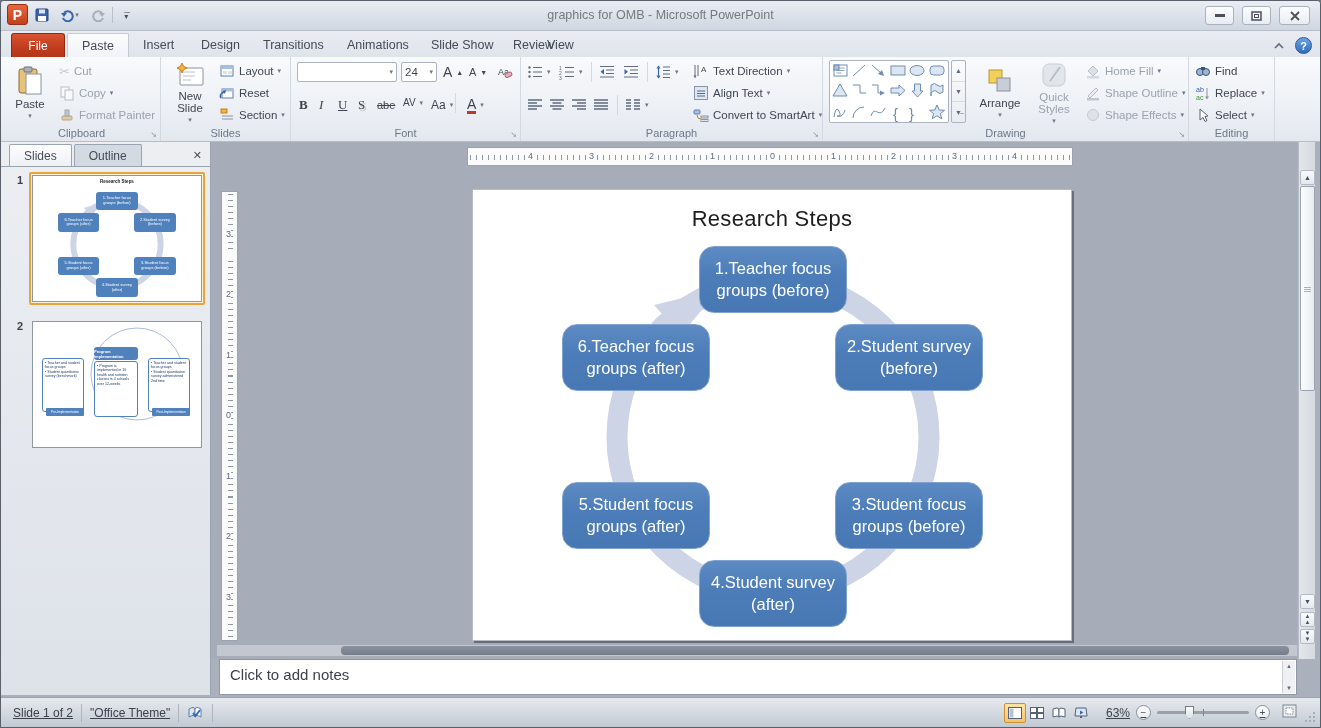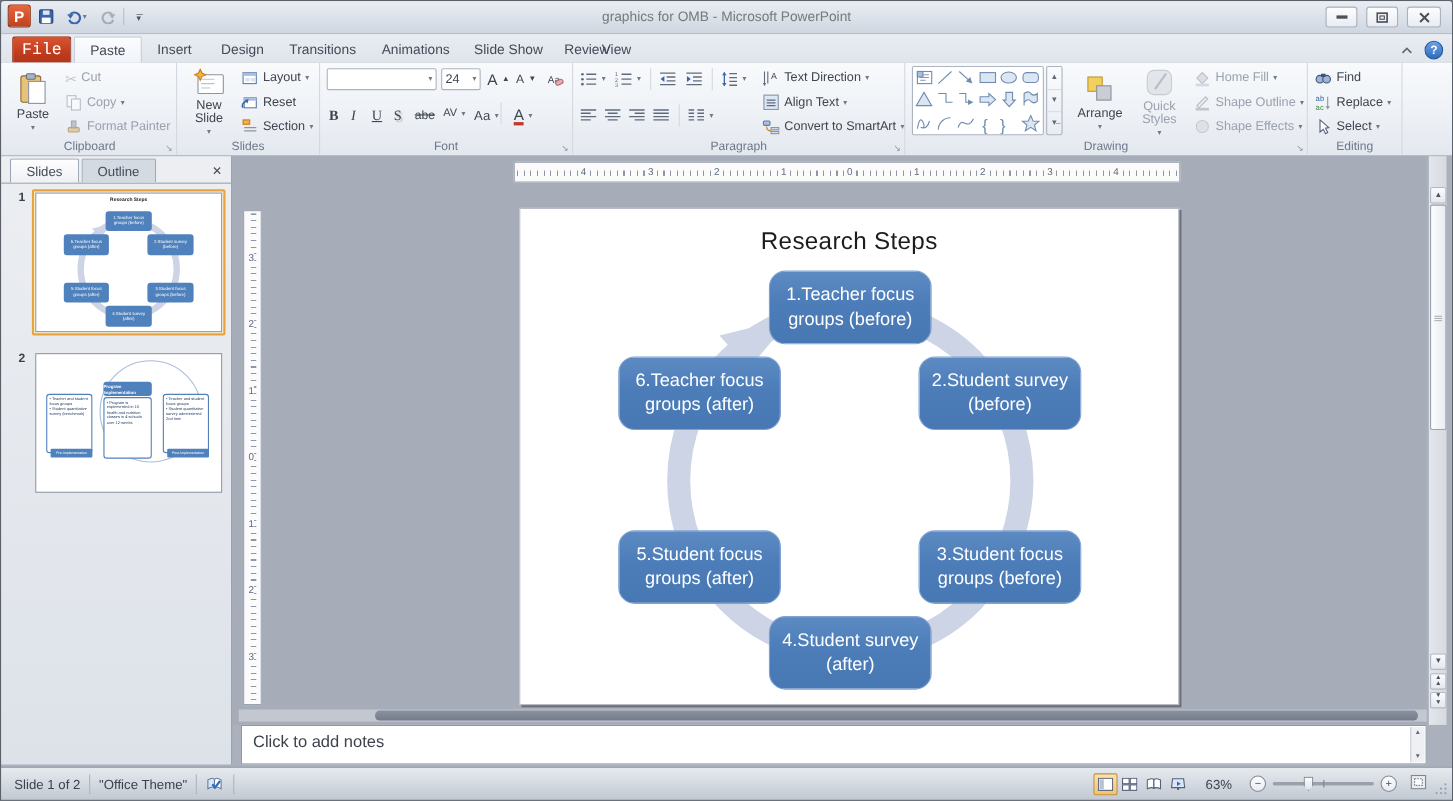--- a/index.html
+++ b/index.html
@@ -13,21 +13,21 @@
     background:linear-gradient(#eaeef3,#dbe1e9 55%,#cfd6e0); border-bottom:1px solid #b8bfc9; }
   .title-text { position:absolute; left:0; right:0; top:7px; text-align:center; color:#76797e; font-size:12.5px; }
   .qat { position:absolute; left:6px; top:3px; display:flex; align-items:center; gap:4px; }
   .ppt-logo { width:21px; height:21px; background:linear-gradient(#e7673c,#c2401f); border:1px solid #933116; border-radius:3px; color:#fff; font-weight:bold; font-size:14px; display:flex; align-items:center; justify-content:center; }
   .qbtn { width:20px; height:20px; display:flex; align-items:center; justify-content:center; border-radius:3px; }
   .wbtns { position:absolute; right:10px; top:5px; display:flex; gap:8px; }
   .wbtn { width:29px; height:19px; background:linear-gradient(#fdfdfe,#e8ecf1); border:1px solid #aab2bd; border-radius:3px; display:flex; align-items:center; justify-content:center; }
 
   
   .tabrow { position:absolute; left:0; top:30px; width:100%; height:26px; background:linear-gradient(#e9edf2,#dfe4eb); }
-  .ftab { position:absolute; left:10px; top:2px; width:54px; height:24px; background:linear-gradient(#d9532f,#c03c1d 60%,#b23618); border:1px solid #8d2c12; border-bottom:none; border-radius:3px 3px 0 0; color:#fff; font-size:15px; display:flex; align-items:center; justify-content:center;font-family:Liberation Mono, monospace; }
+  .ftab { position:absolute; left:10px; top:2px; width:54px; height:24px; background:linear-gradient(#d9532f,#c03c1d 60%,#b23618); border:1px solid #8d2c12; border-bottom:none; border-radius:3px 3px 0 0; color:#fff; font-size:12px; display:flex; align-items:center; justify-content:center; }
   .rtab { position:absolute; top:2px; height:24px; padding:0 14px; display:flex; align-items:center; color:#444b57; font-size:12.5px; }
   .rtab.active { background:linear-gradient(#fbfcfd,#f0f3f8); border:1px solid #c3cad3; border-bottom:none; border-radius:2px 2px 0 0; }
   .ribbon-right { position:absolute; right:8px; top:6px; display:flex; align-items:center; gap:10px; }
   .help-btn { width:17px; height:17px; border-radius:50%; background:linear-gradient(#6ba3e2,#2f6cc0); border:1px solid #25579b; color:#fff; font-weight:bold; font-size:11px; display:flex; align-items:center; justify-content:center; }
 
   
   .ribbon { position:absolute; left:0; top:56px; width:100%; height:85px; background:linear-gradient(#f8fafc,#eef1f6 55%,#e3e8ef); border-bottom:1px solid #b6bdc8; }
   .rgroup { position:absolute; top:0; height:84px; border-right:1px solid #d3d9e1; }
   .rgl { position:absolute; left:0; right:0; bottom:2px; text-align:center; font-size:11px; color:#6e7888; }
   .dlg { position:absolute; right:3px; bottom:2px; font-size:8px; color:#8c95a3; }
@@ -77,21 +77,21 @@
   .vscroll { position:absolute; left:1297px; top:141px; width:17px; height:517px; background:linear-gradient(90deg,#e3e6eb,#d6dae1); border-left:1px solid #b3bac4; }
   .sarrow { position:absolute; left:1px; width:15px; height:15px; display:flex; align-items:center; justify-content:center; font-size:7px; color:#4a515c; background:linear-gradient(#fafbfc,#e4e8ee); border:1px solid #b3bac4; border-radius:2px; }
   .vthumb { position:absolute; left:1px; top:44px; width:15px; height:205px; background:linear-gradient(90deg,#fcfdfe,#e8ecf1); border:1px solid #9aa3b0; border-radius:2px; }
   .vthumb::after { content:""; position:absolute; left:3px; right:3px; top:50%; height:1px; box-shadow:0 -2px 0 #aab2bd,0 0 0 #aab2bd,0 2px 0 #aab2bd; background:#aab2bd; }
   .hscroll { position:absolute; left:216px; top:644px; width:1080px; height:11px; background:#c3c8d0; }
   .hthumb { position:absolute; left:124px; top:1px; width:948px; height:9px; background:linear-gradient(#8b92a0,#747b89); border-radius:4px; }
 
   
   .notes { position:absolute; left:218px; top:658px; width:1078px; height:36px; background:#fff; border:1px solid #8f97a2; font-size:15px; color:#3c414b; padding:6px 10px; }
   .notes-scroll { position:absolute; right:1px; top:1px; bottom:1px; width:13px; background:#eef0f3; border-left:1px solid #c9ced6; display:flex; flex-direction:column; justify-content:space-between; align-items:center; font-size:6px; color:#5f6b7d; padding:2px 0; }
-  .statusbar { position:absolute; left:0; bottom:0; width:100%; height:30px; background:linear-gradient(#e6eaef,#cdd3db 70%,#c3c9d2); border-top:1px solid #9aa3b0; display:flex; align-items:center; font-size:12px; color:#3c414b; }
+  .statusbar { position:absolute; left:0; bottom:0; width:100%; height:30px; background:linear-gradient(#e6eaef,#cdd3db 70%,#c3c9d2); border-top:1px solid #9aa3b0; display:flex; align-items:center; font-size:12px; color:#3c414b;text-decoration:underline; }
   .ssep { width:1px; height:18px; background:#aeb5bf; margin:0 8px; }
   .sview { width:22px; height:20px; display:flex; align-items:center; justify-content:center; border-radius:2px; }
   .sview.on { background:linear-gradient(#fde3a7,#f7c268); border:1px solid #c89232; }
   .ztrack { position:relative; width:92px; height:3px; background:#9aa1ab; border-radius:2px; margin:0 6px; }
   .ztick { position:absolute; left:50%; top:-2px; width:1px; height:7px; background:#7e8590; }
   .zthumb { position:absolute; left:28px; top:-5px; width:9px; height:13px; background:linear-gradient(#fbfcfd,#dfe4ea); border:1px solid #757c88; clip-path:polygon(0 0,100% 0,100% 60%,50% 100%,0 60%); }
   .zbtn { width:15px; height:15px; border-radius:50%; background:linear-gradient(#fdfdfe,#e8ecf1); border:1px solid #8a919c; display:flex; align-items:center; justify-content:center; font-size:10px; color:#4a515c; }
   .grip { width:13px; height:13px; margin:0 4px 0 6px; align-self:flex-end; }
 </style>
 </head>
@@ -671,21 +671,21 @@
             <path d="M13 2 q-5 -2 -6 0 v8 q1 -2 6 0z" fill="#fff" stroke="#55617a"></path>
           </svg>
         </div>
       <div class="sview">
           <svg width="14" height="12" viewBox="0 0 14 12">
             <polygon points="2,1 12,1 13,9 1,9" fill="#dce6f5" stroke="#55617a"></polygon>
             <polygon points="6,3.5 9.5,5.5 6,7.5" fill="#2f6cc0"></polygon>
             <rect x="6" y="9" width="2" height="2" fill="#55617a"></rect>
           </svg>
         </div>
-      <span style="margin:0 16px 0 14px">63%</span>
+      <span style="margin:0 6px 0 14px">63%</span>
       <div class="zbtn">−</div>
       <div class="ztrack">
         <div class="ztick"></div>
         <div class="zthumb"></div>
       </div>
       <div class="zbtn">+</div>
       <div style="margin-left:12px">
         <svg width="15" height="14" viewBox="0 0 15 14">
             <rect x="1" y="1" width="13" height="12" fill="#e8ecf1" stroke="#7e8590"></rect>
             <rect x="4" y="4" width="7" height="6" fill="#fff" stroke="#7e8590" stroke-dasharray="1.5 1"></rect>

